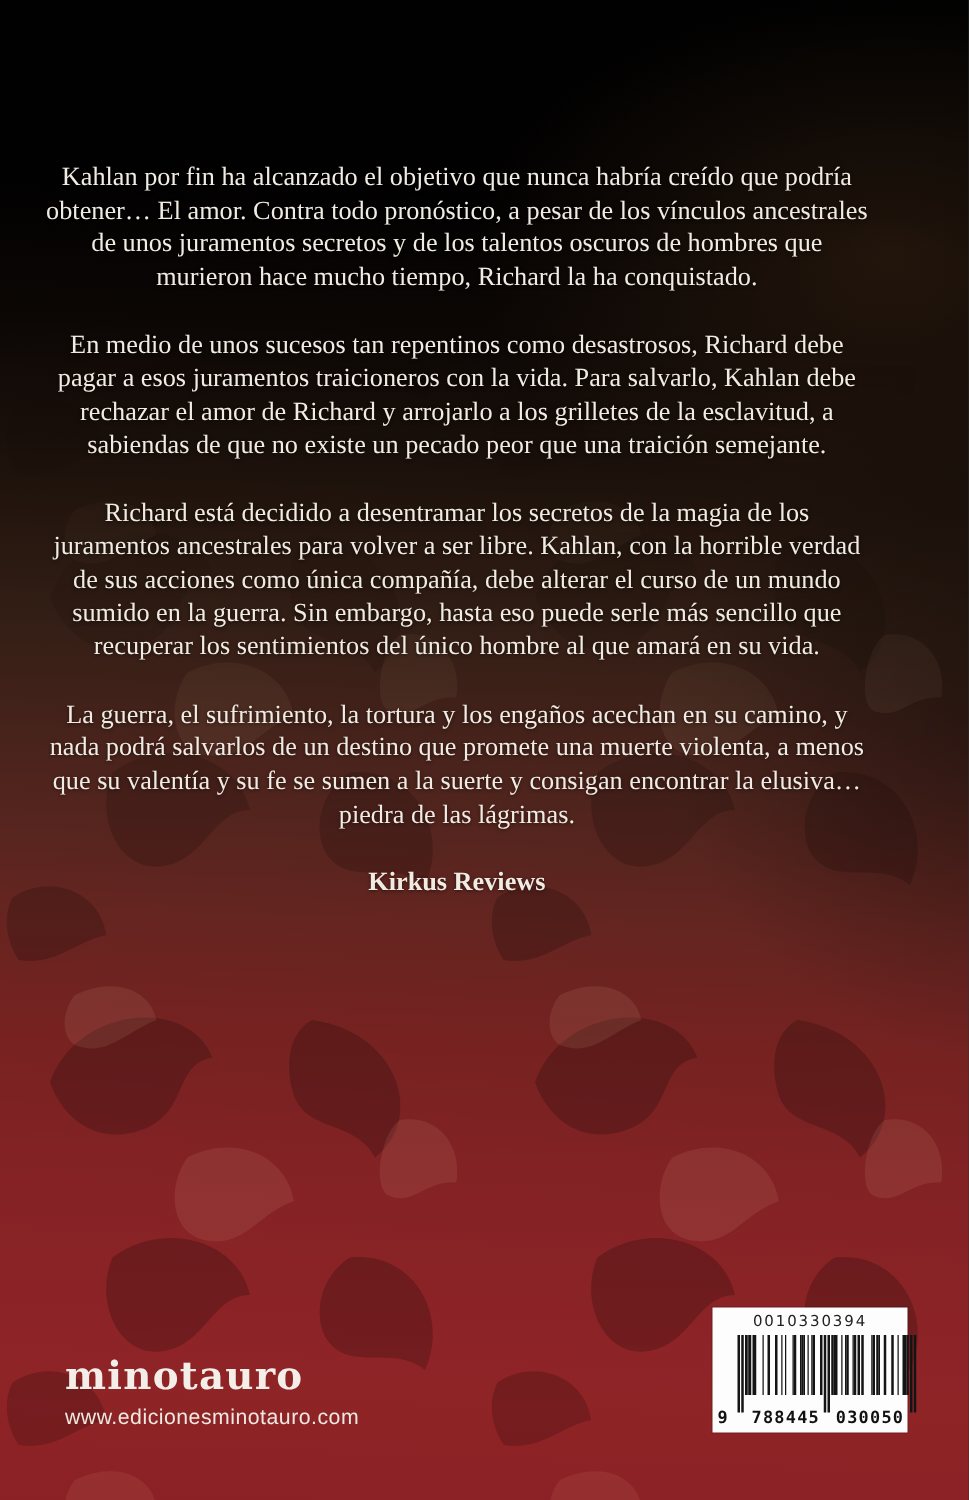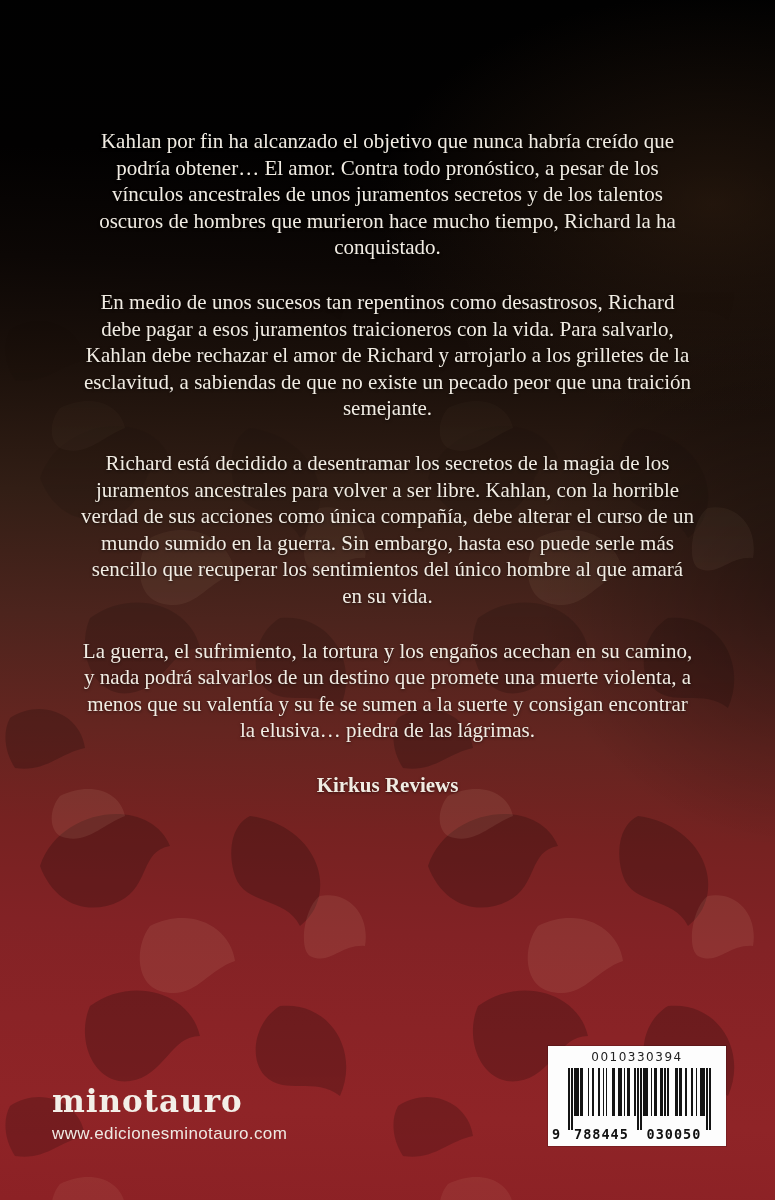--- a/index.html
+++ b/index.html
@@ -14,21 +14,21 @@
       linear-gradient(182deg,
         #010101 0%, #020101 14%, #0c0705 23%, #1c110b 32%,
         #321e15 42%, #4c241d 52%, #642520 61%, #762221 69%,
         #822225 77%, #8a2326 85%, #8f2427 92%, #8c2125 100%);
     font-family:"Liberation Serif", serif;
   }
   .pattern-svg{position:absolute;inset:0;z-index:1;display:block;}
   
   .blurb{
     position:absolute;top:0;left:0;right:0;z-index:2;
-    padding:128px 80px 0 80px;
+    padding:128px 80px 0 36px;
     text-align:center;
     color:#f1ece3;
   }
   .blurb p{
     margin:0 0 28px 0;
     font-size:21px;
     line-height:26.6px;
     text-shadow:0 1px 3px rgba(0,0,0,0.55);
   }
   .blurb p.quote{font-weight:bold;margin-top:-4px;margin-bottom:33px;}
@@ -40,40 +40,40 @@
     font-size:31px;font-weight:600;letter-spacing:1px;line-height:1;
   }
   .publisher-site{
     margin-top:7px;
     font-family:"Liberation Sans",sans-serif;
     font-size:17px;font-weight:300;letter-spacing:0.4px;color:#efe9e2;
   }
   
   .barcode{
     position:absolute;right:49px;bottom:54px;z-index:3;
-    width:178px;height:100px;background:#fdfdfd;
+    width:156px;height:100px;background:#fdfdfd;
     box-shadow:0 0 0 1px rgba(0,0,0,0.15);
   }
   .barcode-top{
     position:absolute;top:4px;left:0;right:0;
     text-align:center;
     font-family:"DejaVu Sans","Liberation Sans",sans-serif;
     font-size:12px;letter-spacing:1.5px;color:#222;
   }
   .barcode-bars{position:absolute;left:20px;top:22px;display:flex;align-items:flex-start;}
   .module{width:1.5px;height:48px;}
   .module.on{background:#141414;}
   .module.tall{height:62px;}
   .barcode-digit{
     position:absolute;bottom:5px;
     font-family:"DejaVu Sans Mono","Liberation Mono",monospace;
     font-size:13.5px;font-weight:bold;color:#111;line-height:1;
   }
   .digit-first{left:4px;}
-  .digit-left{left:26px;width:60px;text-align:left;letter-spacing:1px;}
+  .digit-left{left:26px;width:60px;text-align:right;letter-spacing:1px;}
   .digit-right{left:96px;width:60px;text-align:center;letter-spacing:1px;}
 </style>
 </head>
 <body>
 
 <div class="cover">
 
   <svg class="pattern-svg" width="775" height="1200" viewBox="0 0 775 1200" xmlns="http://www.w3.org/2000/svg">
     <defs>
       <pattern id="dmsk" width="388" height="388" patternUnits="userSpaceOnUse">

